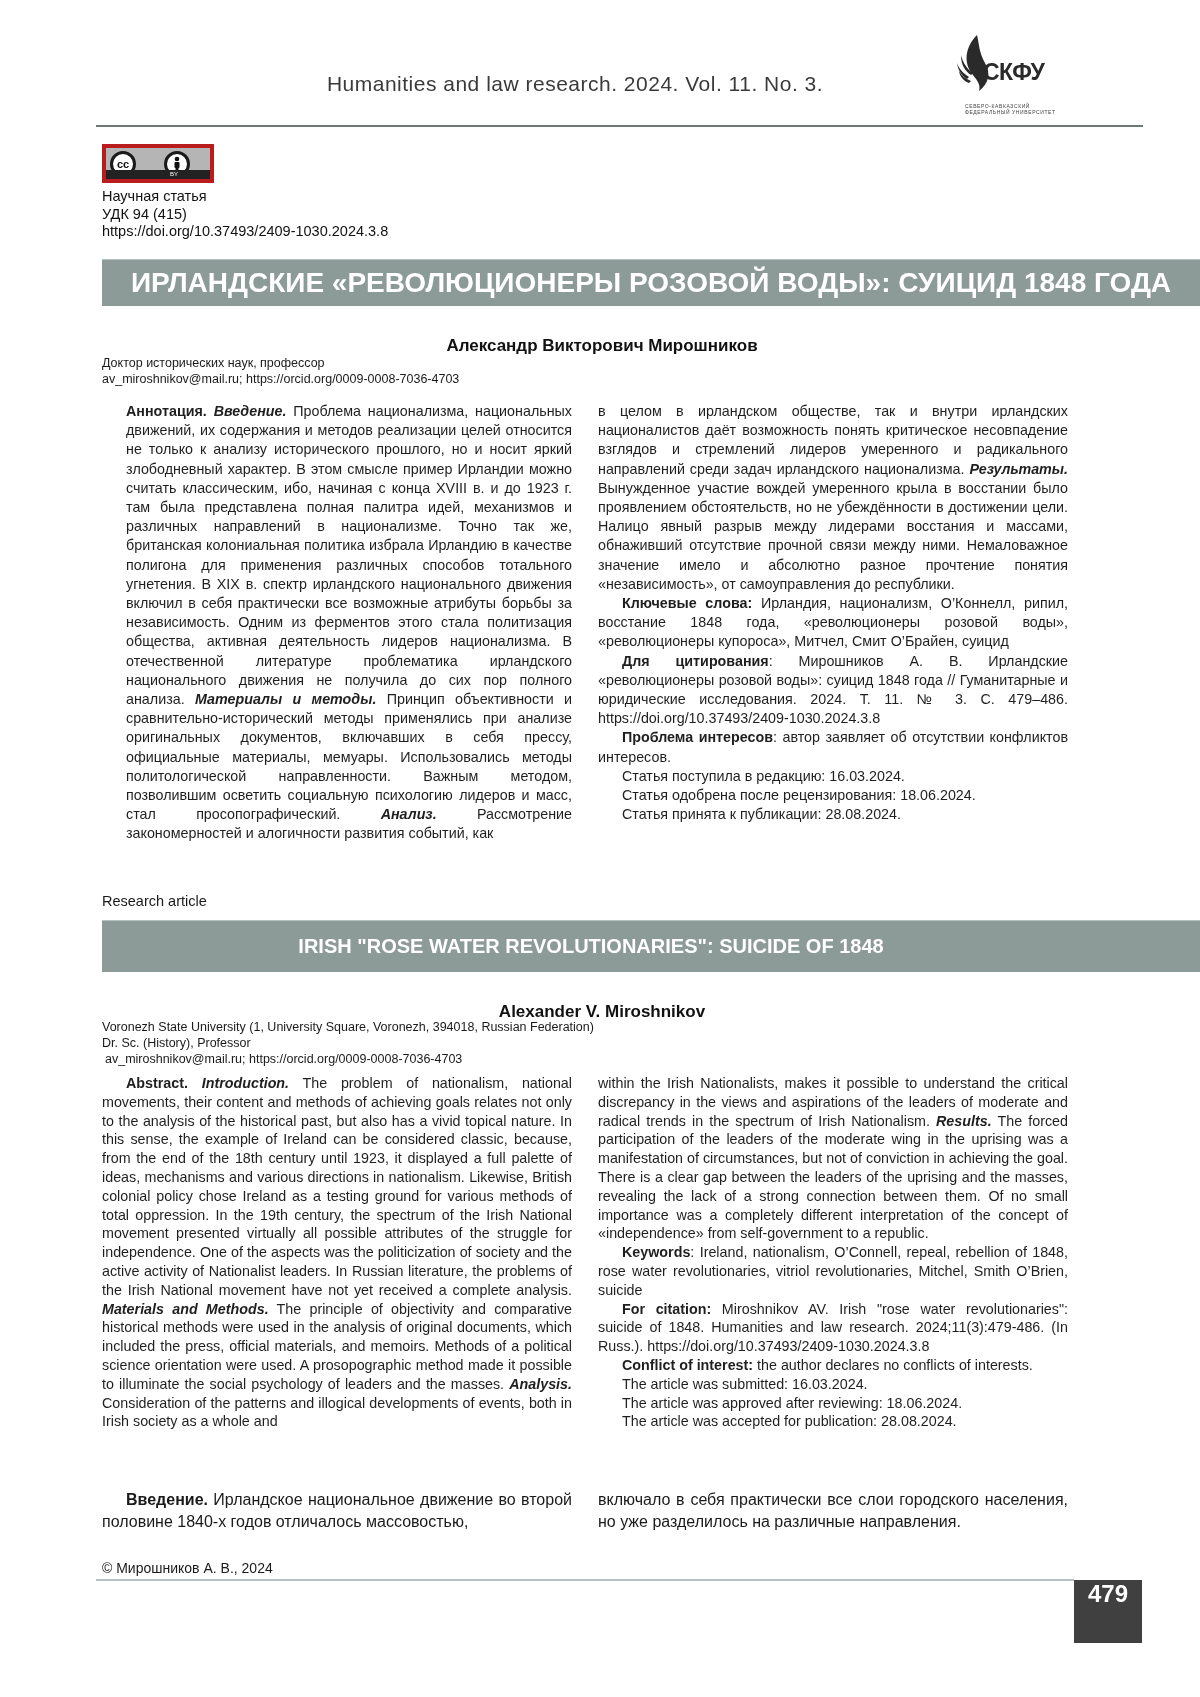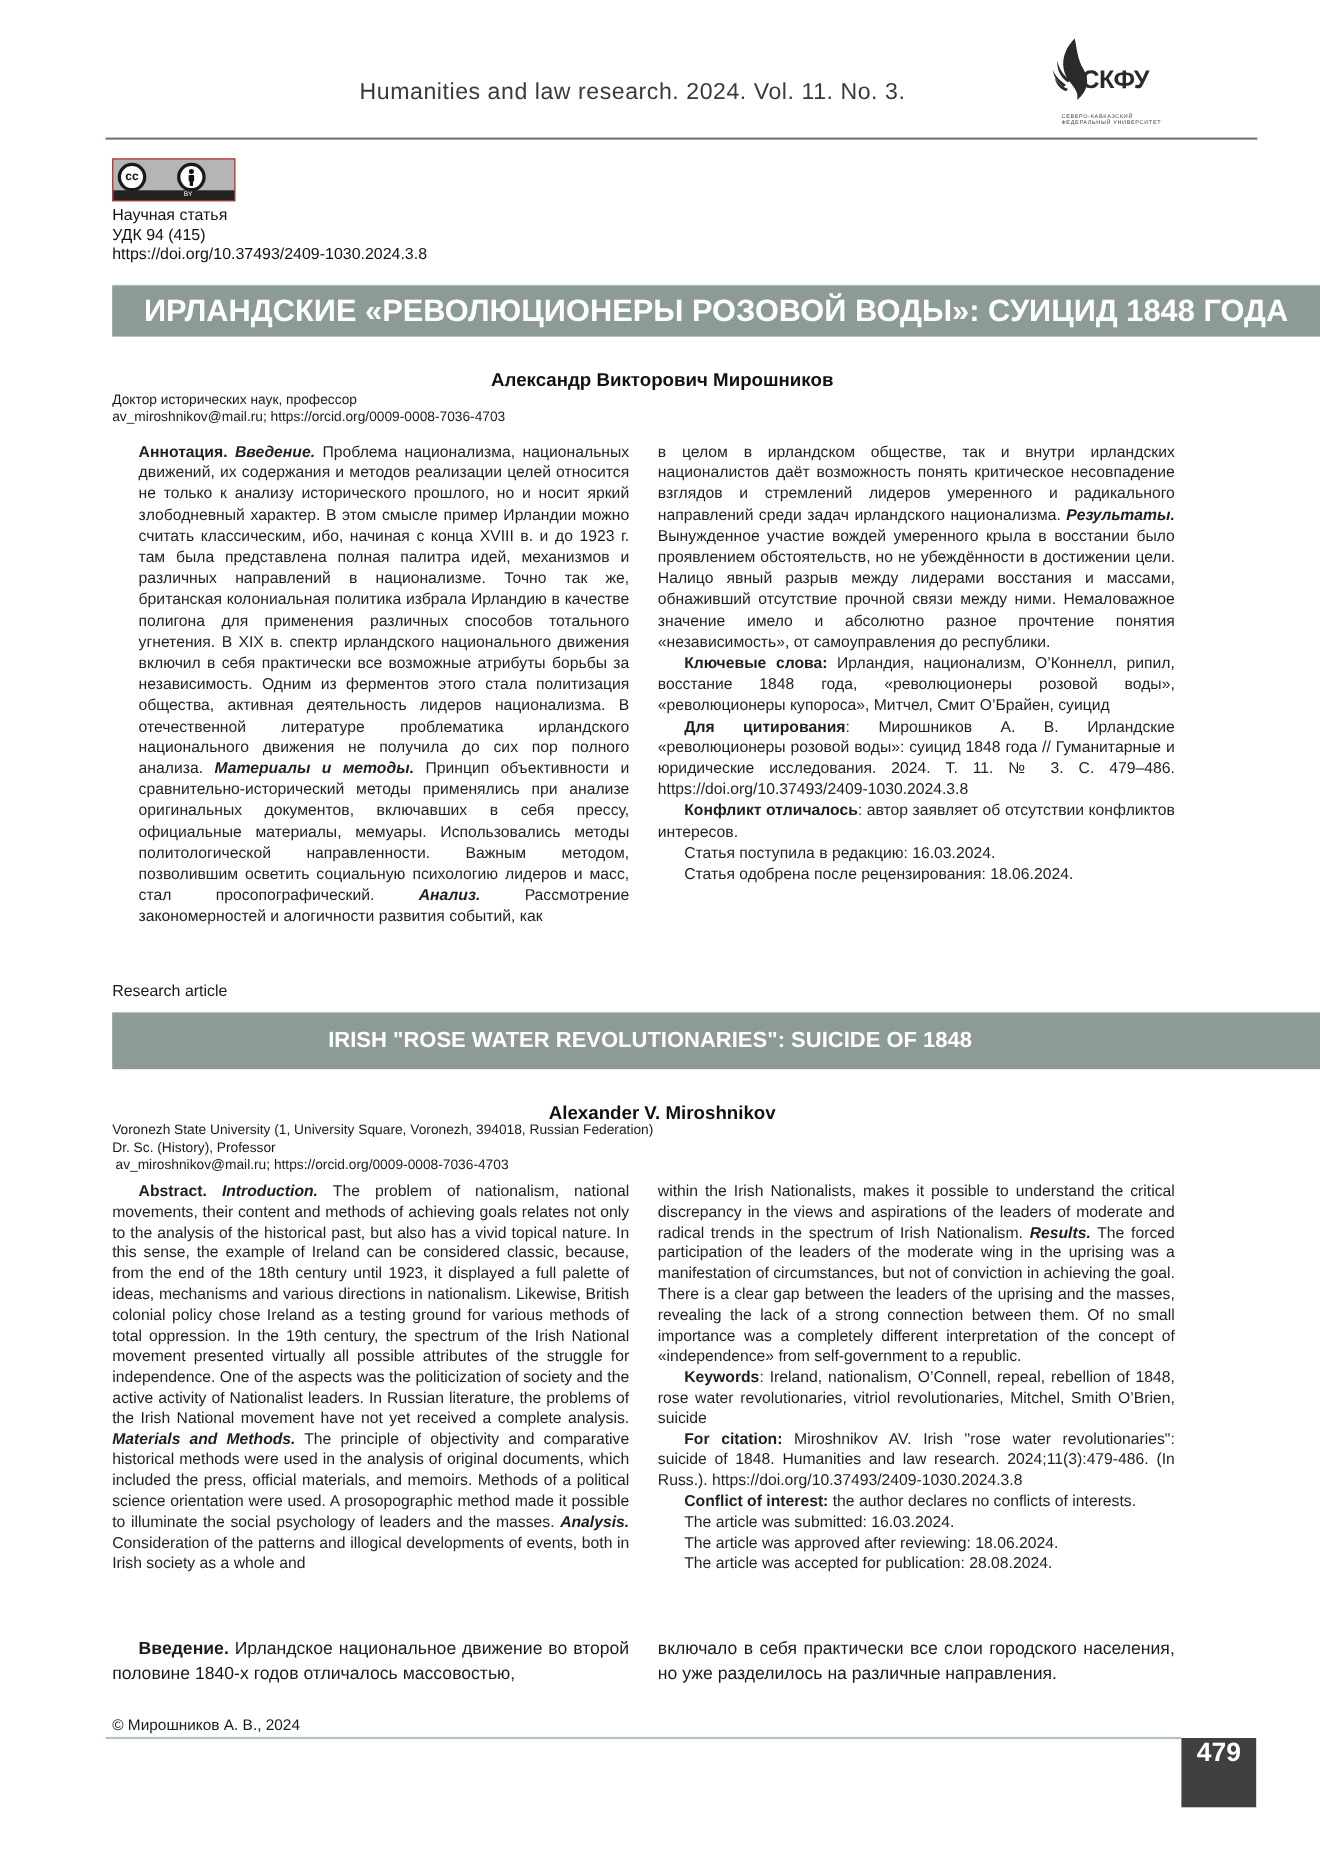--- a/index.html
+++ b/index.html
@@ -10,21 +10,21 @@
 
   
   .running-head { left: 0; top: 72px; width: 1000px; text-align: center; padding-left: 150px;
     font-size: 21px; letter-spacing: 0.5px; color: #3a3a3a; }
   .header-rule { left: 96px; top: 125px; width: 1047px; height: 2px; background: #6f7a78; }
   .logo { left: 955px; top: 33px; width: 130px; height: 88px; }
   .logo-text { position: absolute; left: 28px; top: 26px; font-size: 23px; font-weight: bold; color: #2a2a2a; letter-spacing: -0.5px; }
   .logo-sub { position: absolute; left: 10px; top: 70px; font-size: 5px; line-height: 6px; color: #444; letter-spacing: 0.6px; white-space: nowrap; }
 
   
-  .cc-badge { left: 102px; top: 144px; width: 112px; height: 39px; background: #b5b5b5; border: 1px solid #b91c1c; padding-left: 38px; }
+  .cc-badge { left: 102px; top: 144px; width: 112px; height: 39px; background: #b5b5b5; border: 4px solid #b91c1c; padding-left: 38px; }
   .cc-strip { position: absolute; left: 0; bottom: 0; width: 100%; height: 9px; background: #222; }
   .cc-by { position: absolute; left: 64px; bottom: 0; font-size: 6px; color: #fff; line-height: 9px; }
   .cc-icon { position: absolute; top: 3px; width: 26px; height: 26px; border-radius: 50%; background: #fff; border: 3px solid #1a1a1a;
     font-size: 11px; font-weight: bold; line-height: 20px; text-align: center; color: #111; }
 
   .meta-lines { left: 102px; top: 188px; font-size: 14.5px; line-height: 17.5px; color: #111; }
 
   
   .banner { left: 102px; width: 1098px; background: #8c9a98; color: #ffffff; font-weight: bold; text-align: center;
     display: flex; align-items: center; justify-content: center; border-top: 1px solid #b6c2c0; }
@@ -106,23 +106,24 @@
 </div>
 
 <div class="abs col col-left" style="top:402px;">
   <p class="indent" style="text-indent:0;"><b>Аннотация.</b> <b class="it">Введение.</b><span> Проблема национализма, национальных движений, их содержания и методов реализации целей относится не только к анализу исторического прошлого, но и носит яркий злободневный характер. В этом смысле пример Ирландии можно считать классическим, ибо, начиная с конца XVIII в. и до 1923 г. там была представлена полная палитра идей, механизмов и различных направлений в национализме. Точно так же, британская колониальная политика избрала Ирландию в качестве полигона для применения различных способов тотального угнетения. В XIX в. спектр ирландского национального движения включил в себя практически все возможные атрибуты борьбы за независимость. Одним из ферментов этого стала политизация общества, активная деятельность лидеров национализма. В отечественной литературе проблематика ирландского национального движения не получила до сих пор полного анализа. </span><b class="it">Материалы и методы.</b><span> Принцип объективности и сравнительно-исторический методы применялись при анализе оригинальных документов, включавших в себя прессу, официальные материалы, мемуары. Использовались методы политологической направленности. Важным методом, позволившим осветить социальную психологию лидеров и масс, стал просопографический. </span><b class="it">Анализ.</b><span> Рассмотрение закономерностей и алогичности развития событий, как</span></p>
 </div>
 
 <div class="abs col col-right" style="top:402px;">
   <p><span>в целом в ирландском обществе, так и внутри ирландских националистов даёт возможность понять критическое несовпадение взглядов и стремлений лидеров умеренного и радикального направлений среди задач ирландского национализма. </span><b class="it">Результаты.</b><span> Вынужденное участие вождей умеренного крыла в восстании было проявлением обстоятельств, но не убеждённости в достижении цели. Налицо явный разрыв между лидерами восстания и массами, обнаживший отсутствие прочной связи между ними. Немаловажное значение имело и абсолютно разное прочтение понятия «независимость», от самоуправления до республики.</span></p>
   <p class="indent" style="padding-left:0;text-indent:24px;"><b>Ключевые слова:</b><span> Ирландия, национализм, О’Коннелл, рипил, восстание 1848 года, «революционеры розовой воды», «революционеры купороса», Митчел, Смит О’Брайен, суицид</span></p>
   <p style="text-indent:24px;"><b>Для цитирования</b><span>: Мирошников А. В. Ирландские «революционеры розовой воды»: суицид 1848 года // Гуманитарные и юридические исследования. 2024. Т. 11. № 3. С. 479–486. https://doi.org/10.37493/2409-1030.2024.3.8</span></p>
-  <p style="text-indent:24px;"><b>Конфликт отличалось</b><span>: автор заявляет об отсутствии конфликтов интересов.</span></p>
+  <p style="text-indent:24px;"><b>Проблема интересов</b><span>: автор заявляет об отсутствии конфликтов интересов.</span></p>
   <p class="date-line">Статья поступила в редакцию: 16.03.2024.</p>
   <p class="date-line">Статья одобрена после рецензирования: 18.06.2024.</p>
+  <p class="date-line">Статья принята к публикации: 28.08.2024.</p>
 </div>
 
 <div class="abs research-label">Research article</div>
 
 <div class="abs banner banner-en">
   <span>IRISH "ROSE WATER REVOLUTIONARIES": SUICIDE OF 1848</span>
 </div>
 
 <div class="abs author" style="top:990px;">Alexander V. Miroshnikov</div>
 

